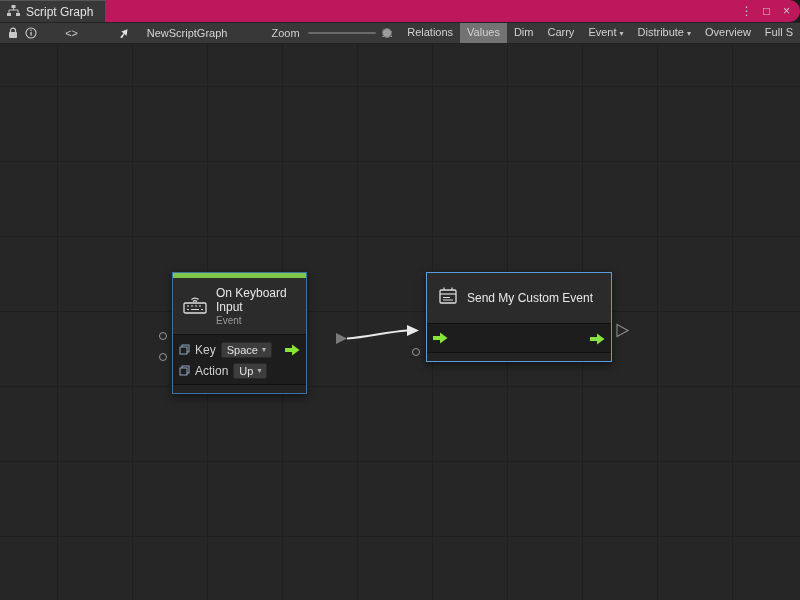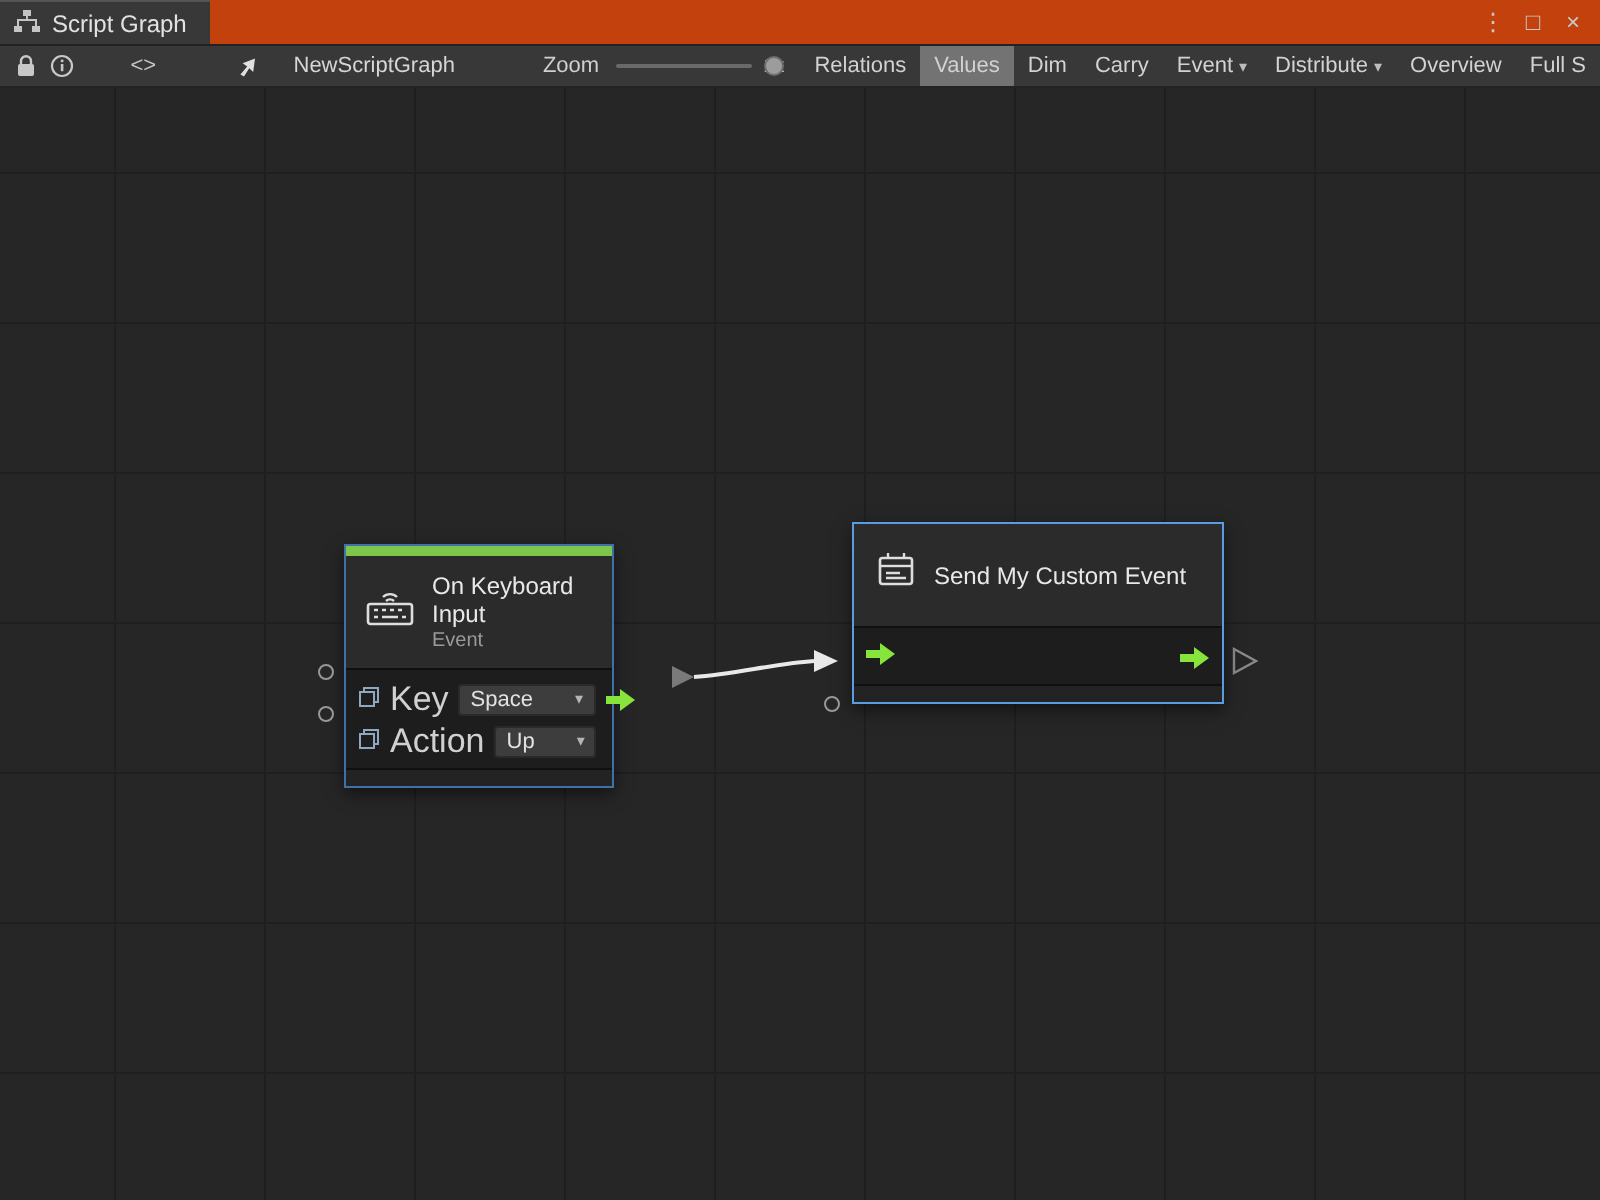--- a/index.html
+++ b/index.html
@@ -1,22 +1,22 @@
 <!DOCTYPE html>
 <html><head>
 <meta charset="utf-8">
 <style>
   * { margin:0; padding:0; box-sizing:border-box; }
   html,body { width:800px; height:600px; overflow:hidden; background:#1b1b1b;
               font-family:"Liberation Sans", sans-serif; }
   .window { width:800px; height:600px; display:flex; flex-direction:column; }
 
   
-  .tabbar { height:22px; flex:0 0 22px; background:#c2410c; display:flex; align-items:stretch;
-            color:#d8d8d8; font-size:12px; }
+  .tabbar { height:22px; flex:0 0 22px; background:#be185d; display:flex; align-items:stretch;
+            color:#d8d8d8; font-size:12px;border-radius:11px; }
   .tab { display:flex; align-items:center; gap:6px; padding:0 12px 0 7px;
          background:#383838; border-top:1px solid #555; }
   .tab-label { color:#e2e2e2; }
   .tabbar-right { margin-left:auto; display:flex; align-items:center; gap:3px; padding-right:5px; }
   .winbtn { width:17px; height:17px; display:flex; align-items:center; justify-content:center;
             color:#c8c8c8; font-size:12px; cursor:default; }
 
   
   .toolbar { height:22px; flex:0 0 22px; background:#383838; border-top:1px solid #232323;
              border-bottom:1px solid #232323; display:flex; align-items:center;
@@ -24,48 +24,48 @@
   .tool-icon-btn { width:18px; height:18px; display:flex; align-items:center; justify-content:center; }
   .code-btn { margin-left:26px; color:#c8c8c8; }
   .graph-crumb { margin-left:38px; display:flex; align-items:center; gap:18px; color:#d6d6d6; }
   .zoom-label { margin-left:44px; color:#cfcfcf; }
   .zoom-slider { width:86px; height:14px; margin:0 6px 0 8px; position:relative; }
   .zoom-track { position:absolute; top:6px; left:0; right:0; height:2px; background:#6a6a6a; border-radius:1px; }
   .zoom-thumb { position:absolute; top:2px; left:74px; width:10px; height:10px; border-radius:50%;
                 background:#9c9c9c; border:1px solid #6d6d6d; }
   .zoom-value { color:#c4c4c4; font-size:10px; }
   .tbtn { height:22px; line-height:21px; padding:0 7px; color:#d2d2d2; display:inline-flex;
-          align-items:center; gap:3px; }
+          align-items:flex-start; gap:3px; }
   .tbtn.active { background:#737373; }
   .tbtn .caret { font-size:8px; color:#bdbdbd; margin-top:1px; }
   .tbtn-group { margin-left:8px; display:flex; height:22px; }
 
   
   .canvas { position:relative; flex:1; overflow:hidden; background-color:#262626;
             background-image:
               linear-gradient(#1f1f1f 1px, transparent 1px),
               linear-gradient(90deg, #1f1f1f 1px, transparent 1px);
             background-size:75px 75px; background-position:57px 42px; }
 
   .wires { position:absolute; inset:0; width:100%; height:100%; pointer-events:none; }
 
   
   .node { position:absolute; background:#1d1d1d; box-shadow:0 3px 8px rgba(0,0,0,.5); }
   .node-kb { left:172px; top:228px; width:135px; border:1px solid #3f71a8; }
-  .node-ev { left:426px; top:217px; width:186px; border:1px solid #5b9be0; }
+  .node-ev { left:426px; top:228px; width:186px; border:1px solid #5b9be0; }
   .event-strip { height:5px; background:#7dc64a; }
   .node-header { background:#2b2b2b; display:flex; align-items:center; gap:8px; padding:8px 9px; }
   .node-ev .node-header { padding:13px 10px; }
   .node-titles { display:flex; flex-direction:column; }
   .node-title { font-size:12px; color:#e8e8e8; }
   .node-sub { font-size:10px; color:#9a9a9a; margin-top:1px; }
   .node-body { background:#1d1d1d; border-top:1px solid #101010; padding:4px 0 3px 0; }
   .port-row { display:flex; align-items:center; gap:5px; height:21px; padding:0 6px; position:relative; }
-  .port-label { font-size:17px; color:#d0d0d0; }
-  .dropdown { display:inline-flex; align-items:center; gap:21px; background:#3d3d3d;
+  .port-label { font-size:12px; color:#d0d0d0; }
+  .dropdown { display:inline-flex; align-items:center; gap:4px; background:#3d3d3d;
               border:1px solid #2a2a2a; border-radius:2px; padding:1px 5px;
               font-size:11px; color:#e2e2e2; }
   .dropdown .caret { font-size:8px; color:#b5b5b5; }
   .flow-out { margin-left:auto; display:flex; align-items:center; }
   .node-footer { height:9px; background:#232323; border-top:1px solid #101010; }
   .value-dot { width:8px; height:8px; border-radius:50%; background:#58d88b; }
   .value-field { min-width:14px; height:15px; padding:0 4px; background:#3a3a3a;
                  border:1px solid #1c1c1c; border-radius:2px; color:#ececec;
                  font-size:11px; line-height:13px; text-align:center; }
   .port-circle { position:absolute; width:8px; height:8px; border-radius:50%;

